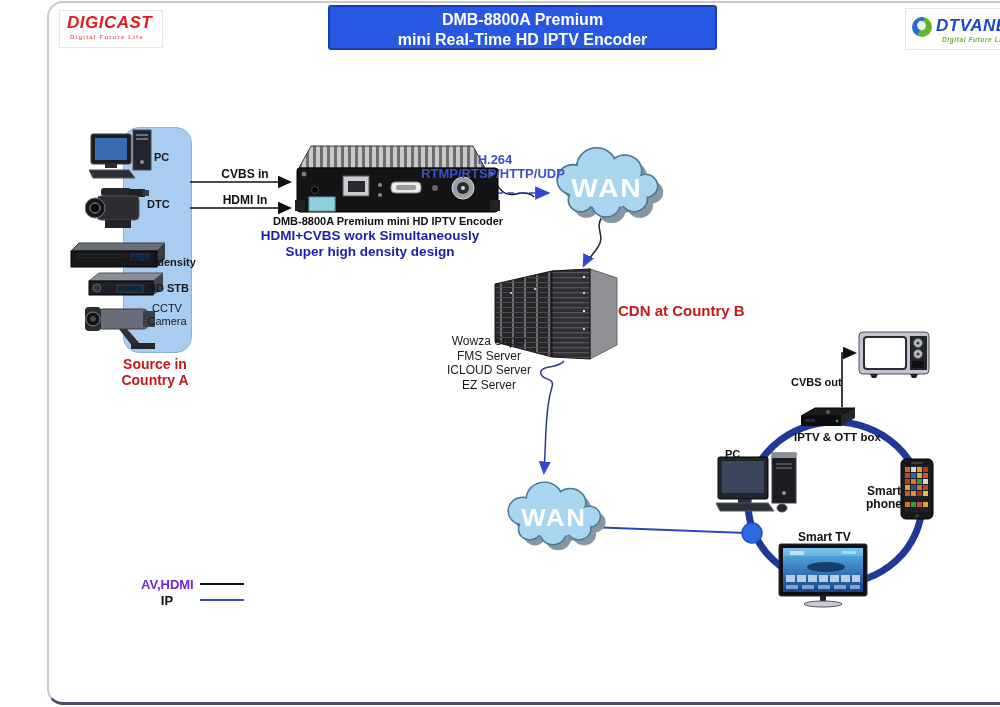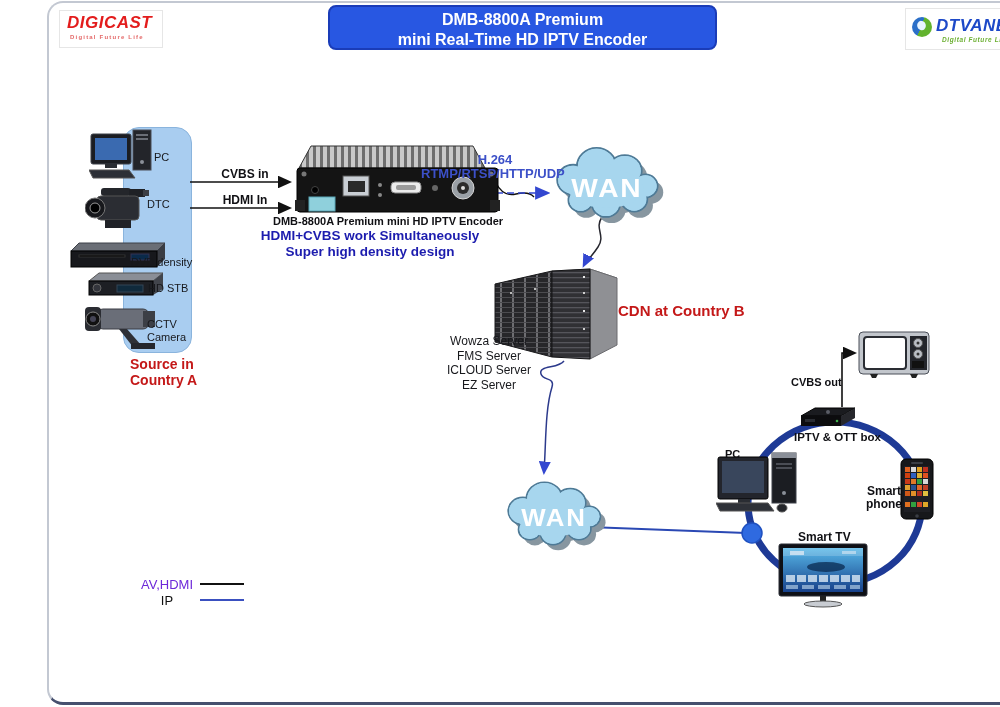--- a/index.html
+++ b/index.html
@@ -6,36 +6,36 @@
   #canvas{position:relative;width:1000px;height:707px;background:#ffffff;
           font-family:"Liberation Sans", sans-serif;overflow:hidden;margin-left:45px;}
   .abs{position:absolute;}
   .frame{position:absolute;left:2px;top:1px;right:2px;bottom:2px;
          border:2px solid #c3c8d2;border-bottom:3px solid #46506e;border-right:2px solid #8a90a4;
          border-radius:16px;pointer-events:none;}
   
   .logo-box{background:#fff;border:1px solid #e6e6e6;}
   .digicast-name{color:#e31c1c;font-style:italic;font-weight:800;font-size:17px;letter-spacing:.5px;line-height:18px;}
   .digicast-tag{color:#e46a6a;font-size:6px;letter-spacing:1.2px;font-weight:700;}
-  .banner{background:#2857e2;border:2px solid #1a3cb8;border-radius:8px;color:#fff;
+  .banner{background:#2857e2;border:2px solid #1a3cb8;border-radius:3px;color:#fff;
           font-weight:700;font-size:16px;text-align:center;line-height:20px;padding-top:3px;box-sizing:border-box;}
   .dtvane-name{color:#1d49c8;font-style:italic;font-weight:800;font-size:17px;letter-spacing:.5px;line-height:18px;}
   .dtvane-tag{color:#6db033;font-size:6.5px;font-style:italic;font-weight:700;letter-spacing:.6px;}
   .dt-icon{width:20px;height:20px;border-radius:50%;
            background:conic-gradient(from 210deg,#2b6fc8 0 45%,#62b32e 45% 100%);position:relative;}
   .dt-icon:after{content:"";position:absolute;left:5px;top:4px;width:9px;height:9px;border-radius:50% 60% 50% 60%;
            background:#e8f4ff;transform:rotate(25deg);}
   
   .panel{background:#a9cdf0;border:1px solid #8ab4dd;border-radius:16px;}
   .devlbl{font-size:11px;color:#17181c;}
   .red-bold{color:#c41818;font-weight:700;}
   .navy{color:#1c1cae;font-weight:700;}
   .proto{color:#3c50c8;font-weight:600;}
   .blk-bold{color:#101014;font-weight:700;}
-  .lbl{white-space:nowrap;}
+  .lbl{white-space:nowrap;font-weight:bold;}
   .legend-line{height:2px;}
 </style>
 </head>
 <body>
 
 <div id="canvas">
 
   <div class="frame"></div>
 
   <div class="abs logo-box" style="left:14px;top:10px;width:102px;height:36px;">
@@ -340,41 +340,41 @@
         <rect x="72" y="42" width="10" height="4"></rect>
     </g>
     <rect x="42" y="53" width="6" height="6" fill="#222"></rect>
     <ellipse cx="45" cy="61" rx="19" ry="3" fill="#c8ccd2" stroke="#555"></ellipse>
   </svg>
 
   <div class="abs lbl devlbl" style="left:109px;top:151px;">PC</div>
   <div class="abs lbl devlbl" style="left:102px;top:198px;">DTC</div>
   <div class="abs lbl devlbl" style="left:86px;top:256px;">DVD density</div>
   <div class="abs lbl devlbl" style="left:103px;top:282px;">HD STB</div>
-  <div class="abs devlbl" style="left:102px;top:318px;width:40px;line-height:13px;">CCTV Camera</div>
-
-  <div class="abs red-bold" style="left:85px;top:356px;width:74px;font-size:14px;line-height:16px;">
+  <div class="abs devlbl" style="left:102px;top:302px;width:40px;text-align:center;line-height:13px;">CCTV Camera</div>
+
+  <div class="abs red-bold" style="left:73px;top:356px;width:74px;text-align:center;font-size:14px;line-height:16px;">
     <div>Source in</div>
     <div>Country A</div>
   </div>
 
   <div class="abs lbl blk-bold" style="left:150px;top:167px;width:100px;text-align:center;font-size:12px;">CVBS in</div>
   <div class="abs lbl blk-bold" style="left:150px;top:193px;width:100px;text-align:center;font-size:12px;">HDMI In</div>
 
   <div class="abs lbl blk-bold" style="left:228px;top:215px;width:228px;text-align:left;font-size:11px;">DMB-8800A Premium mini HD IPTV Encoder</div>
   <div class="abs lbl navy" style="left:203px;top:244px;width:244px;text-align:center;font-size:13.5px;">Super high density design</div>
   <div class="abs lbl navy" style="left:203px;top:228px;width:244px;text-align:center;font-size:13.5px;">HDMI+CVBS work Simultaneously</div>
 
   <div class="abs lbl proto" style="left:400px;top:152px;width:100px;text-align:center;font-size:13px;">H.264</div>
-  <div class="abs lbl proto" style="left:376px;top:166px;width:144px;font-size:13px;">RTMP/RTSP/HTTP/UDP</div>
+  <div class="abs lbl proto" style="left:376px;top:166px;width:144px;text-align:center;font-size:13px;">RTMP/RTSP/HTTP/UDP</div>
 
   <div class="abs lbl red-bold" style="left:573px;top:302px;font-size:15px;">CDN at Country B</div>
 
   <div class="abs" style="left:390px;top:334px;width:108px;text-align:center;font-size:12px;line-height:14.6px;color:#17181c;">
-    <div>Wowza Server</div>
+    <div>Wowza Super</div>
     <div>FMS Server</div>
     <div>ICLOUD Server</div>
     <div>EZ Server</div>
   </div>
 
   <div class="abs lbl blk-bold" style="left:746px;top:376px;font-size:11px;">CVBS out</div>
   <div class="abs lbl blk-bold" style="left:749px;top:431px;font-size:11.5px;">IPTV &amp; OTT box</div>
   <div class="abs lbl blk-bold" style="left:680px;top:448px;font-size:11px;">PC</div>
   <div class="abs blk-bold" style="left:818px;top:485px;width:42px;text-align:center;font-size:12px;line-height:13px;">Smart phone</div>
   <div class="abs lbl blk-bold" style="left:753px;top:530px;font-size:12px;">Smart TV</div>

